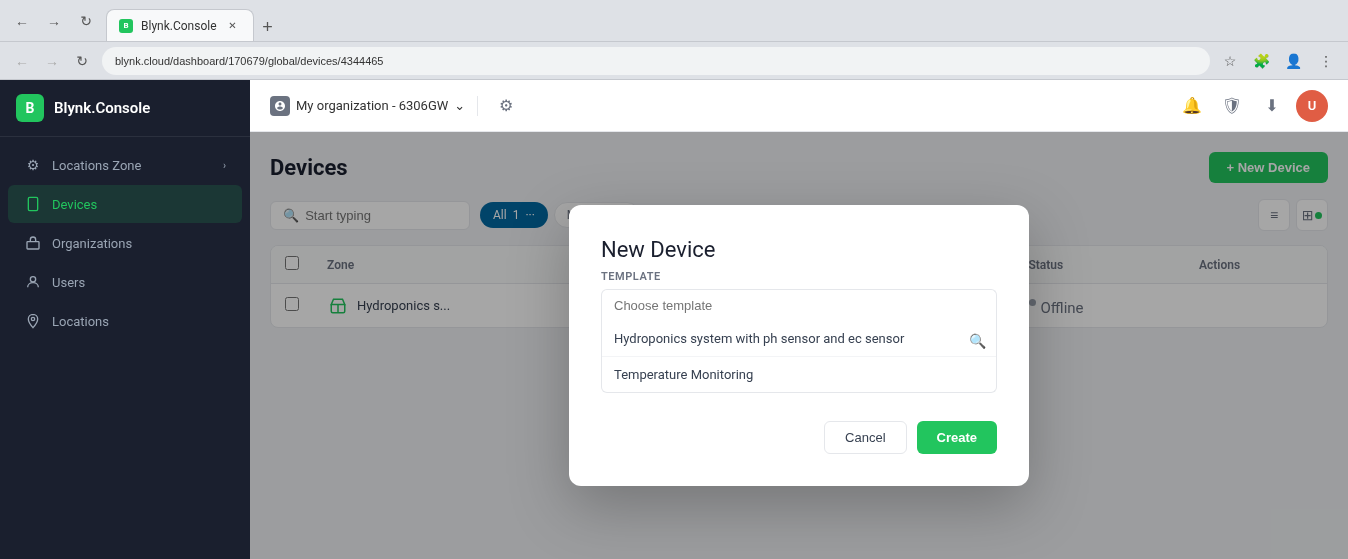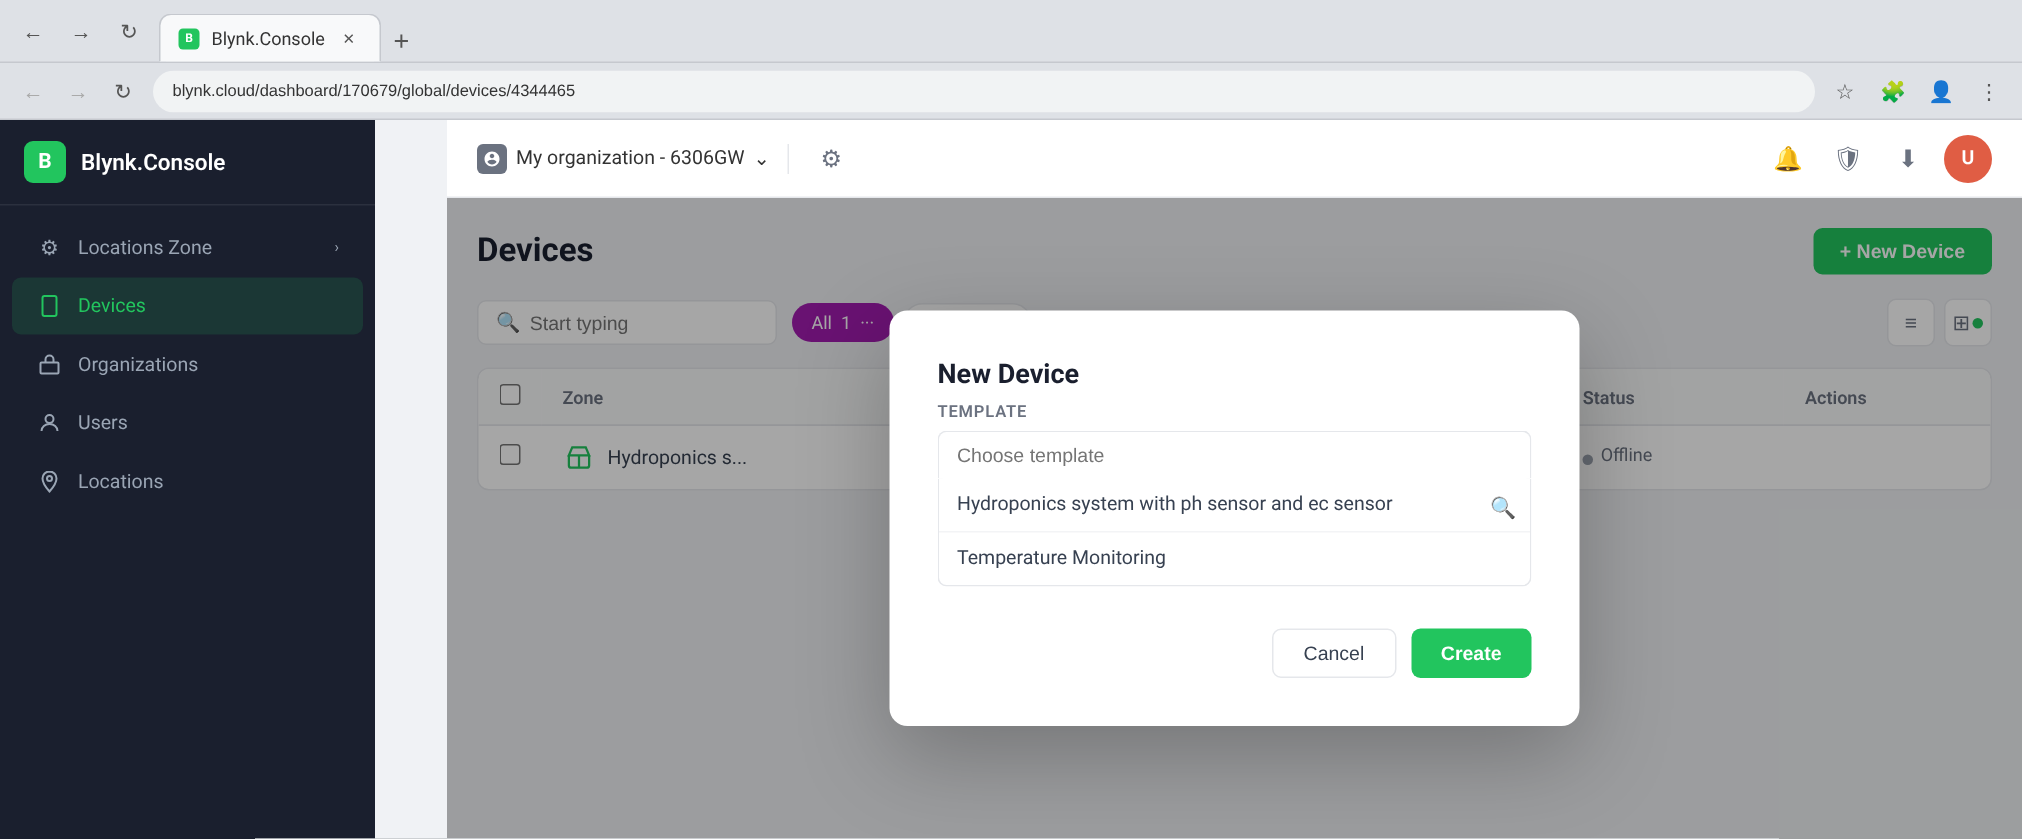--- a/index.html
+++ b/index.html
@@ -103,21 +103,21 @@
       font-size: 13px;
       cursor: pointer;
       border-radius: 6px;
       margin: 1px 8px;
     }
     .sidebar-section-item.active { background: rgba(34, 197, 94, 0.15); color: #22c55e; }
     .sidebar-icon { width: 18px; height: 18px; display: flex; align-items: center; justify-content: center; font-size: 14px; }
     .sidebar-chevron { margin-left: auto; font-size: 10px; }
 
     
-    .main { flex: 1; display: flex; flex-direction: column; overflow: hidden; padding-left: 48px; }
+    .main { flex: 1; display: flex; flex-direction: column; overflow: hidden; }
     .topbar {
       background: white;
       padding: 0 20px;
       height: 52px;
       display: flex;
       align-items: center;
       gap: 12px;
       border-bottom: 1px solid #e5e7eb;
     }
     .org-selector {
@@ -172,39 +172,39 @@
     .filter-tab {
       display: flex;
       align-items: center;
       gap: 6px;
       padding: 5px 12px;
       border-radius: 20px;
       font-size: 12px;
       cursor: pointer;
       border: 1px solid transparent;
     }
-    .filter-tab.active { background: #a21caf; color: white; }
+    .filter-tab.active { background: #0369a1; color: white; }
     .filter-tab:not(.active) { background: white; border-color: #e5e7eb; color: #6b7280; }
 
     .my-devices-tab { background: white; border: 1px solid #e5e7eb; color: #6b7280; border-radius: 20px; padding: 5px 12px; font-size: 12px; cursor: pointer; }
 
     .toolbar-spacer { flex: 1; }
     .toolbar-actions { display: flex; gap: 6px; }
     .toolbar-action { width: 32px; height: 32px; border: 1px solid #e5e7eb; background: white; border-radius: 6px; display: flex; align-items: center; justify-content: center; color: #6b7280; cursor: pointer; font-size: 14px; }
 
     
     .table-container { background: white; border-radius: 8px; border: 1px solid #e5e7eb; overflow: hidden; }
     .table { width: 100%; border-collapse: collapse; }
     .table th { padding: 10px 14px; text-align: left; font-size: 12px; font-weight: 600; color: #6b7280; border-bottom: 1px solid #e5e7eb; background: #f9fafb; }
     .table td { padding: 10px 14px; font-size: 13px; color: #374151; border-bottom: 1px solid #f3f4f6; }
     .table tr:last-child td { border-bottom: none; }
     .checkbox-cell { width: 36px; }
     .checkbox { width: 14px; height: 14px; cursor: pointer; }
     .device-icon { width: 22px; height: 22px; color: #22c55e; display: inline-flex; align-items: center; justify-content: center; }
-    .status-badge { display: inline-flex; align-items: flex-end; gap: 5px; font-size: 12px; color: #6b7280; }
+    .status-badge { display: inline-flex; align-items: flex-start; gap: 5px; font-size: 15px; color: #6b7280; }
     .status-dot { width: 7px; height: 7px; border-radius: 50%; background: #9ca3af; }
     .status-dot.offline { background: #9ca3af; }
 
     
     .modal-overlay {
       position: absolute;
       inset: 0;
       background: rgba(0,0,0,0.35);
       display: flex;
       align-items: center;
@@ -212,21 +212,21 @@
       z-index: 100;
     }
     .modal {
       background: white;
       border-radius: 12px;
       width: 460px;
       padding: 32px;
       box-shadow: 0 20px 60px rgba(0,0,0,0.25);
       position: relative;
     }
-    .modal-title { font-size: 18px; font-weight: 700; color: #1a1f2e; margin-bottom: 8px; }
+    .modal-title { font-size: 22px; font-weight: 400; color: #1a1f2e; margin-bottom: 8px; }
     .modal-subtitle { font-size: 13px; color: #6b7280; margin-bottom: 24px; }
     .form-label { font-size: 11px; font-weight: 600; color: #6b7280; text-transform: uppercase; letter-spacing: 0.05em; margin-bottom: 6px; display: block; }
     .template-input-wrapper { position: relative; }
     .template-input {
       width: 100%;
       padding: 8px 12px;
       border: 1px solid #e5e7eb;
       border-radius: 6px 6px 0 0;
       font-size: 13px;
       color: #374151;

